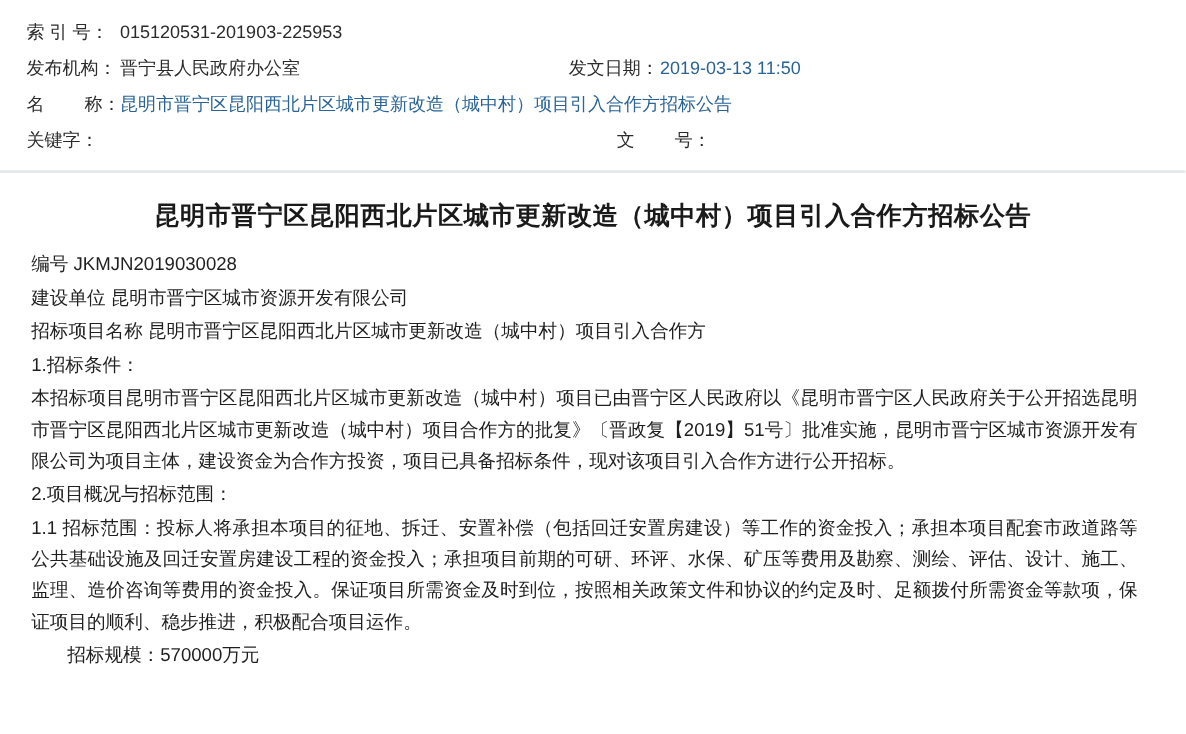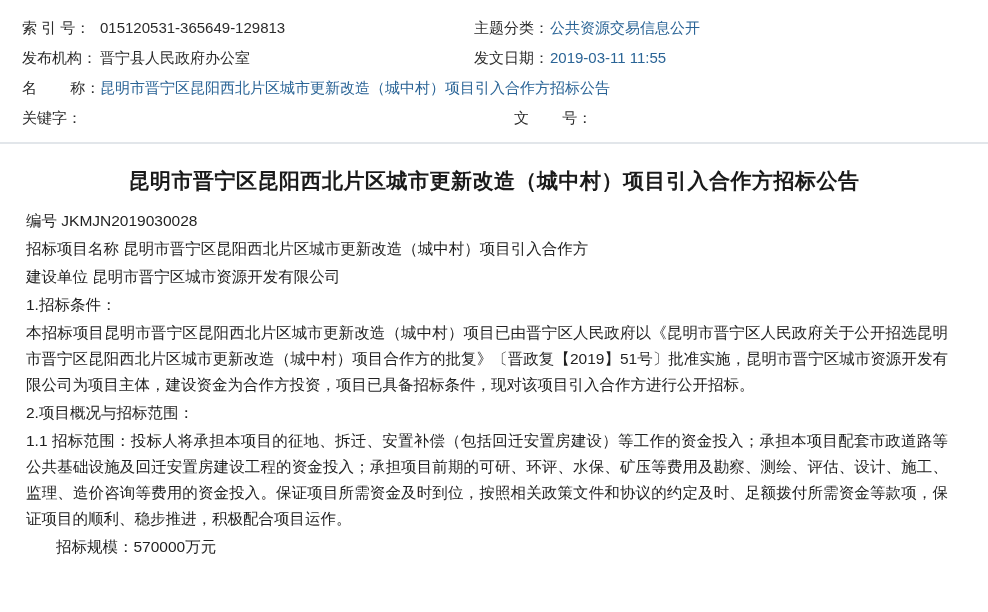--- a/index.html
+++ b/index.html
@@ -97,36 +97,32 @@
 </head>
 <body>
 
 <div class="page">
 
   <div class="meta-card">
 
     <div class="meta-row">
       <div class="meta-col left">
         <span class="meta-label w-index">索 引 号：</span>
-        <span class="meta-value plain">015120531-365649-129813</span>
-      </div>
-      <div class="meta-col right">
-        <span class="meta-label w-r1">主题分类：</span>
-        <span class="meta-value link">公共资源交易信息公开</span>
+        <span class="meta-value plain">015120531-201903-225953</span>
       </div>
     </div>
 
     <div class="meta-row">
       <div class="meta-col left">
         <span class="meta-label w-org">发布机构：</span>
         <span class="meta-value plain">晋宁县人民政府办公室</span>
       </div>
       <div class="meta-col right">
         <span class="meta-label w-r2">发文日期：</span>
-        <span class="meta-value link">2019-03-11 11:55</span>
+        <span class="meta-value link">2019-03-13 11:50</span>
       </div>
     </div>
 
     <div class="meta-row">
       <div class="meta-col left" style="width:auto;flex:1 1 auto;">
         <span class="meta-label w-name">名        称：</span>
         <span class="meta-value link">昆明市晋宁区昆阳西北片区城市更新改造（城中村）项目引入合作方招标公告</span>
       </div>
     </div>
 
@@ -140,22 +136,22 @@
         <span class="meta-value plain"></span>
       </div>
     </div>
 
   </div>
 
   <div class="article">
     <div class="doc-title">昆明市晋宁区昆阳西北片区城市更新改造（城中村）项目引入合作方招标公告</div>
 
     <p class="para">编号 JKMJN2019030028</p>
+    <p class="para">建设单位  昆明市晋宁区城市资源开发有限公司</p>
     <p class="para">招标项目名称  昆明市晋宁区昆阳西北片区城市更新改造（城中村）项目引入合作方</p>
-    <p class="para">建设单位  昆明市晋宁区城市资源开发有限公司</p>
     <p class="para">1.招标条件：</p>
     <p class="para block">本招标项目昆明市晋宁区昆阳西北片区城市更新改造（城中村）项目已由晋宁区人民政府以《昆明市晋宁区人民政府关于公开招选昆明市晋宁区昆阳西北片区城市更新改造（城中村）项目合作方的批复》〔晋政复【2019】51号〕批准实施，昆明市晋宁区城市资源开发有限公司为项目主体，建设资金为合作方投资，项目已具备招标条件，现对该项目引入合作方进行公开招标。</p>
     <p class="para">2.项目概况与招标范围：</p>
     <p class="para block">1.1 招标范围：投标人将承担本项目的征地、拆迁、安置补偿（包括回迁安置房建设）等工作的资金投入；承担本项目配套市政道路等公共基础设施及回迁安置房建设工程的资金投入；承担项目前期的可研、环评、水保、矿压等费用及勘察、测绘、评估、设计、施工、监理、造价咨询等费用的资金投入。保证项目所需资金及时到位，按照相关政策文件和协议的约定及时、足额拨付所需资金等款项，保证项目的顺利、稳步推进，积极配合项目运作。</p>
     <p class="para indent-1">招标规模：570000万元</p>
 
   </div>
 
 </div>
 

